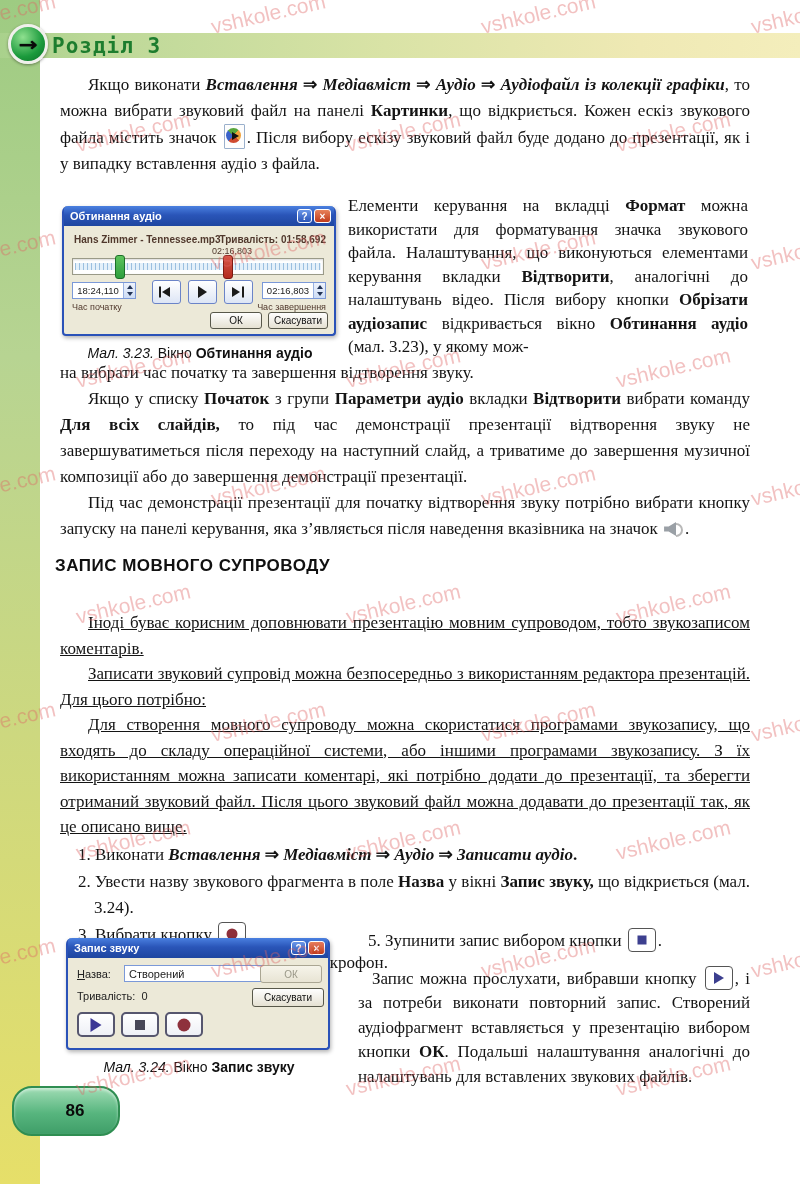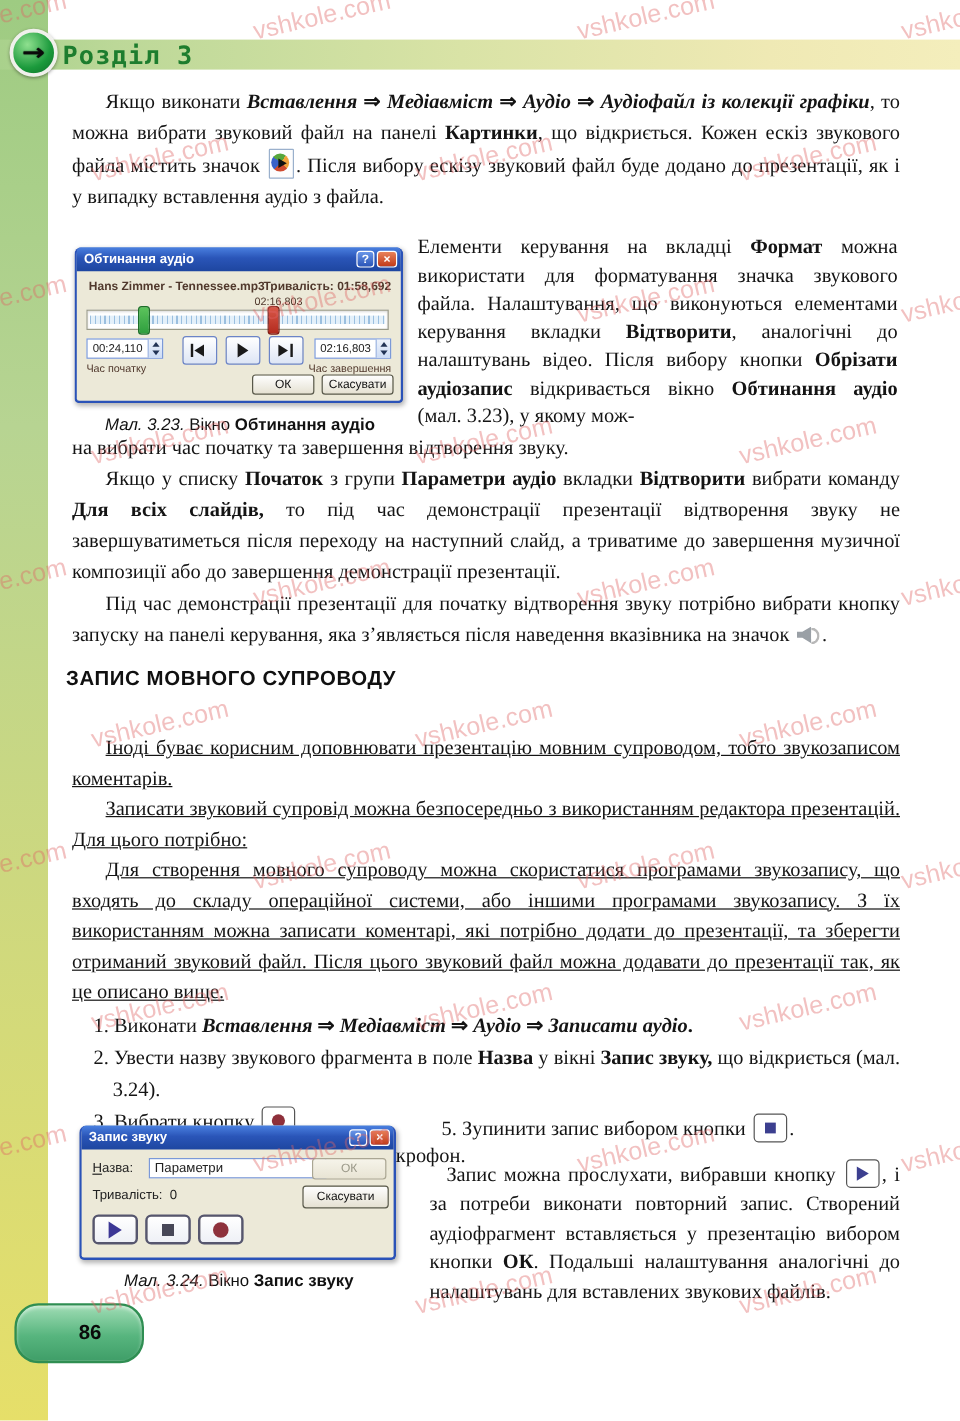--- a/index.html
+++ b/index.html
@@ -176,21 +176,21 @@
         <span class="tb-btn tb-close">×</span>
       </div>
       <div class="trim-file">Hans Zimmer - Tennessee.mp3</div>
       <div class="trim-duration"><span>Тривалість:</span> <span>01:58,692</span></div>
       <div class="marker-time">02:16,803</div>
       <div class="wave">
         <span class="marker green"></span>
         <span class="marker red"></span>
       </div>
       <div class="spin start">
-        <span class="spin-val">00:24,110</span>
+        <span class="spin-val">18:24,110</span>
         <span class="spin-arrows">
             <i class="up"></i>
             <i class="dn"></i>
           </span>
       </div>
       <div class="spin-label sl-start">Час початку</div>
       <div class="transport">
         <span class="tbtn prev"></span>
         <span class="tbtn play"></span>
         <span class="tbtn next"></span>
@@ -231,21 +231,21 @@
   </div>
 
   <div class="figure" id="fig2">
     <div class="xp-window rec">
       <div class="tb">
         <span class="tb-title">Запис звуку</span>
         <span class="tb-btn tb-help">?</span>
         <span class="tb-btn tb-close">×</span>
       </div>
       <div class="rec-name-label"><span class="u">Н</span><span>азва:</span></div>
-      <div class="rec-input">Параметри</div>
+      <div class="rec-input">Створений</div>
       <button class="xp-btn ok2">ОК</button>
       <div class="rec-dur"><span>Тривалість:</span>&nbsp;&nbsp;<span>0</span></div>
       <button class="xp-btn cancel2">Скасувати</button>
       <span class="rbtn play2"></span>
       <span class="rbtn stop2"></span>
       <span class="rbtn rec2"></span>
     </div>
     <div class="caption">
       <span class="i">Мал. 3.24.</span><span> Вікно </span><span class="b">Запис звуку</span>
     </div>

